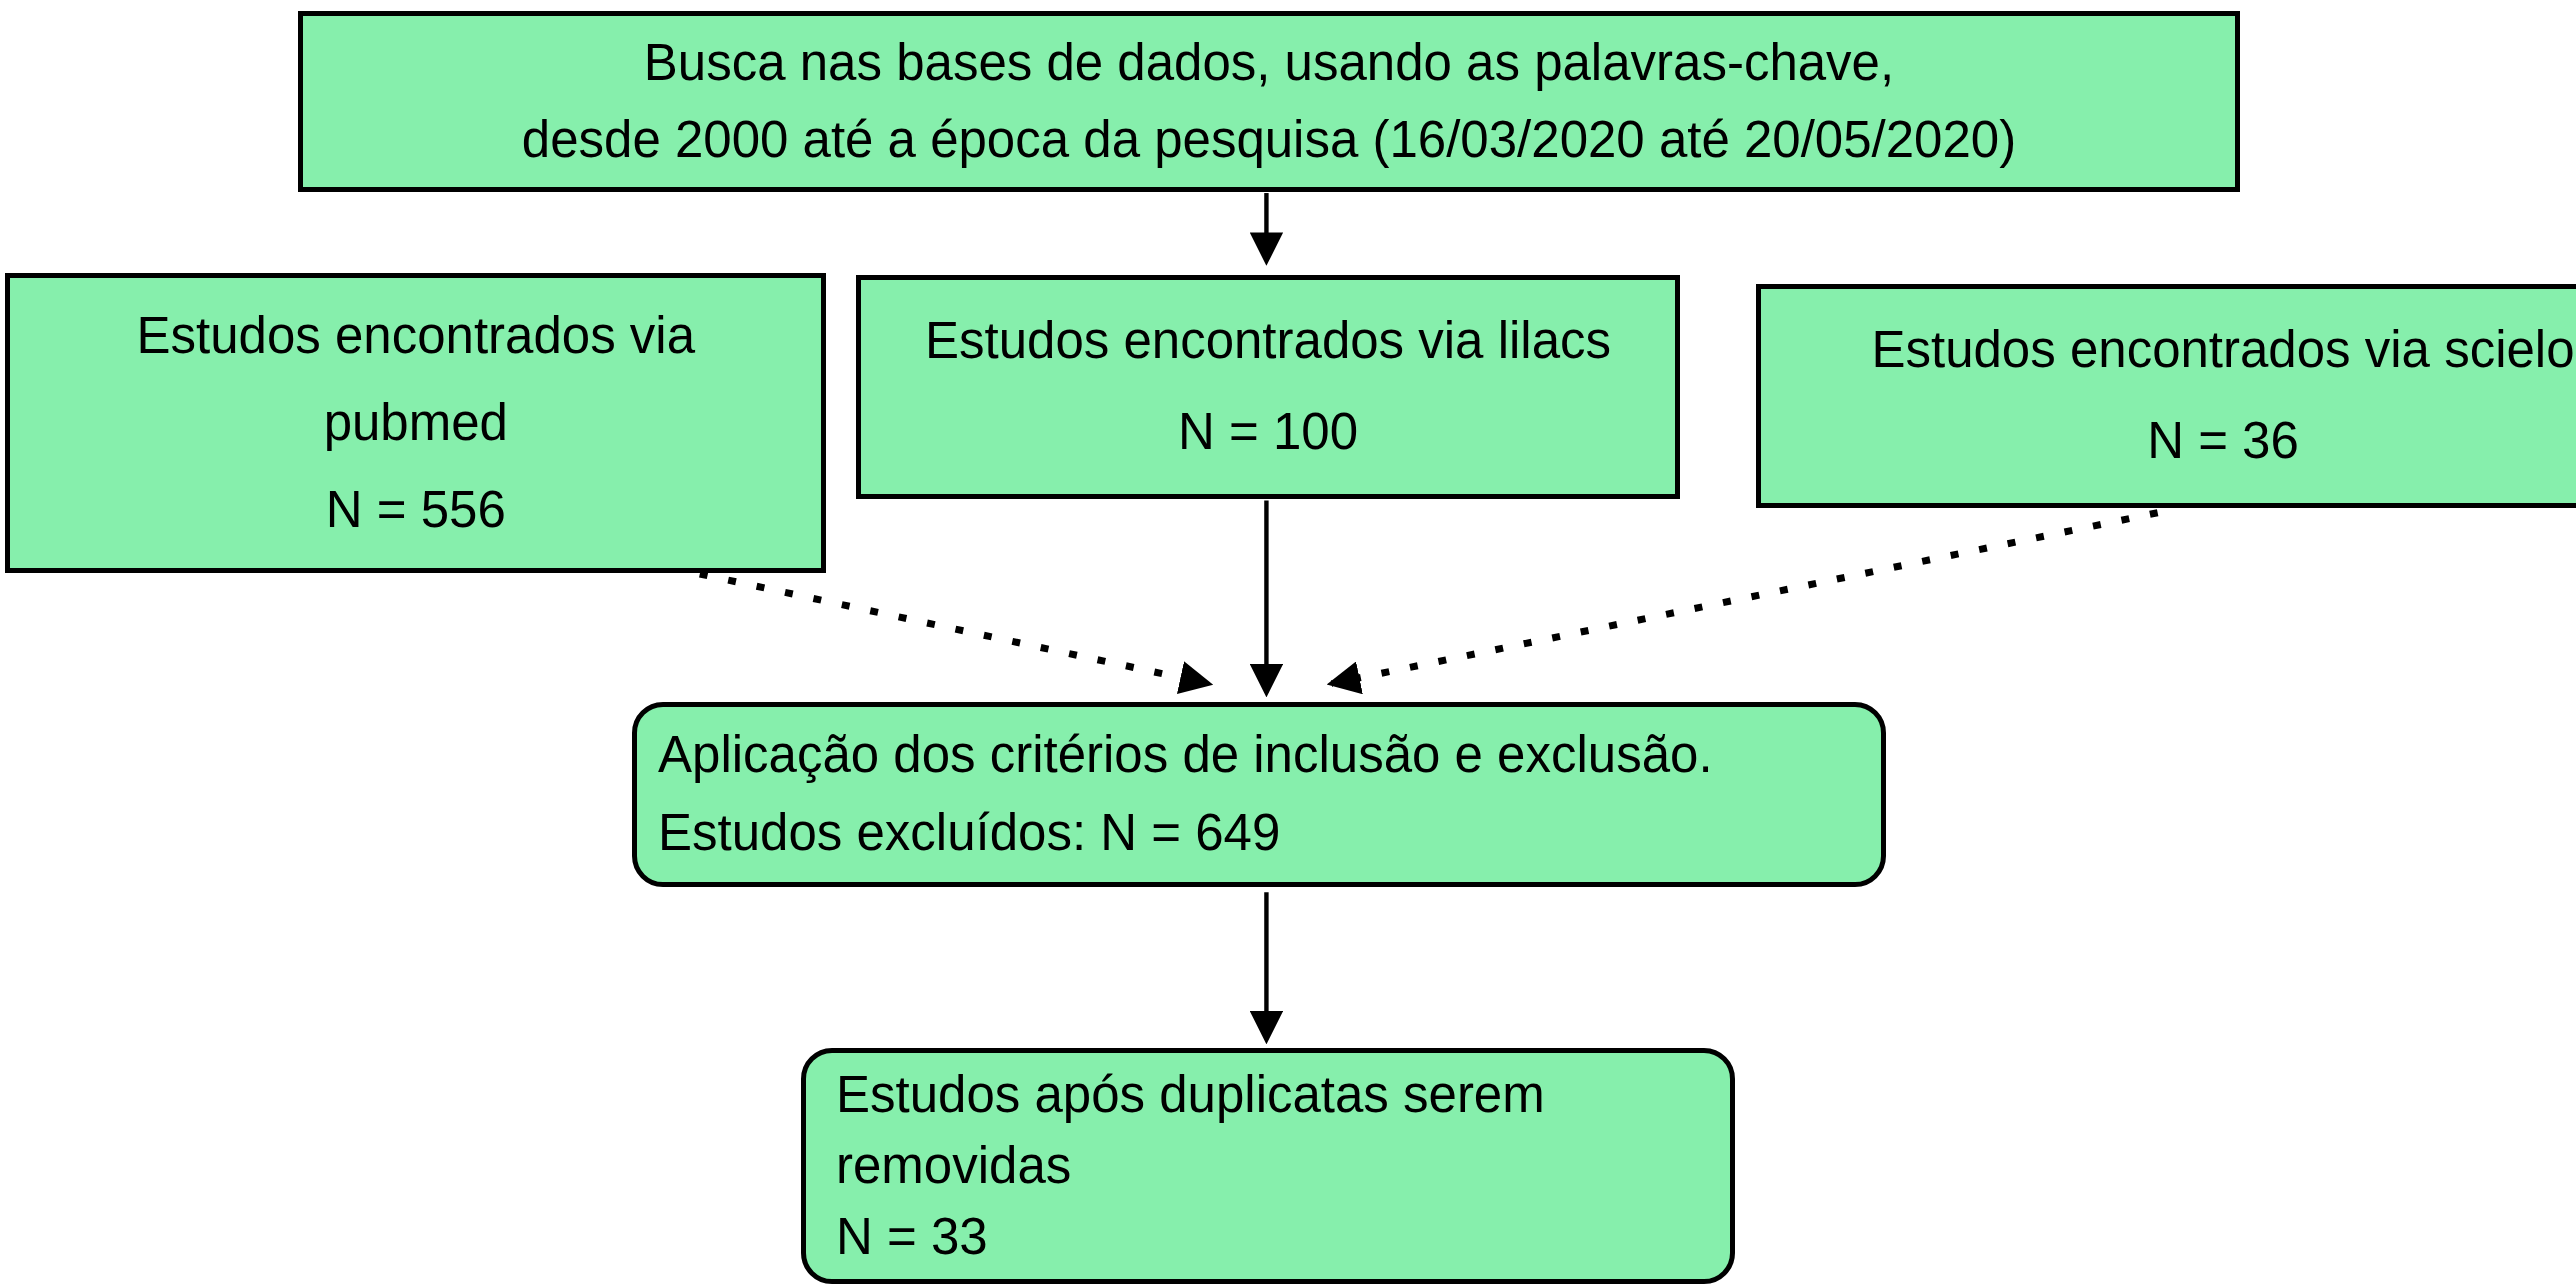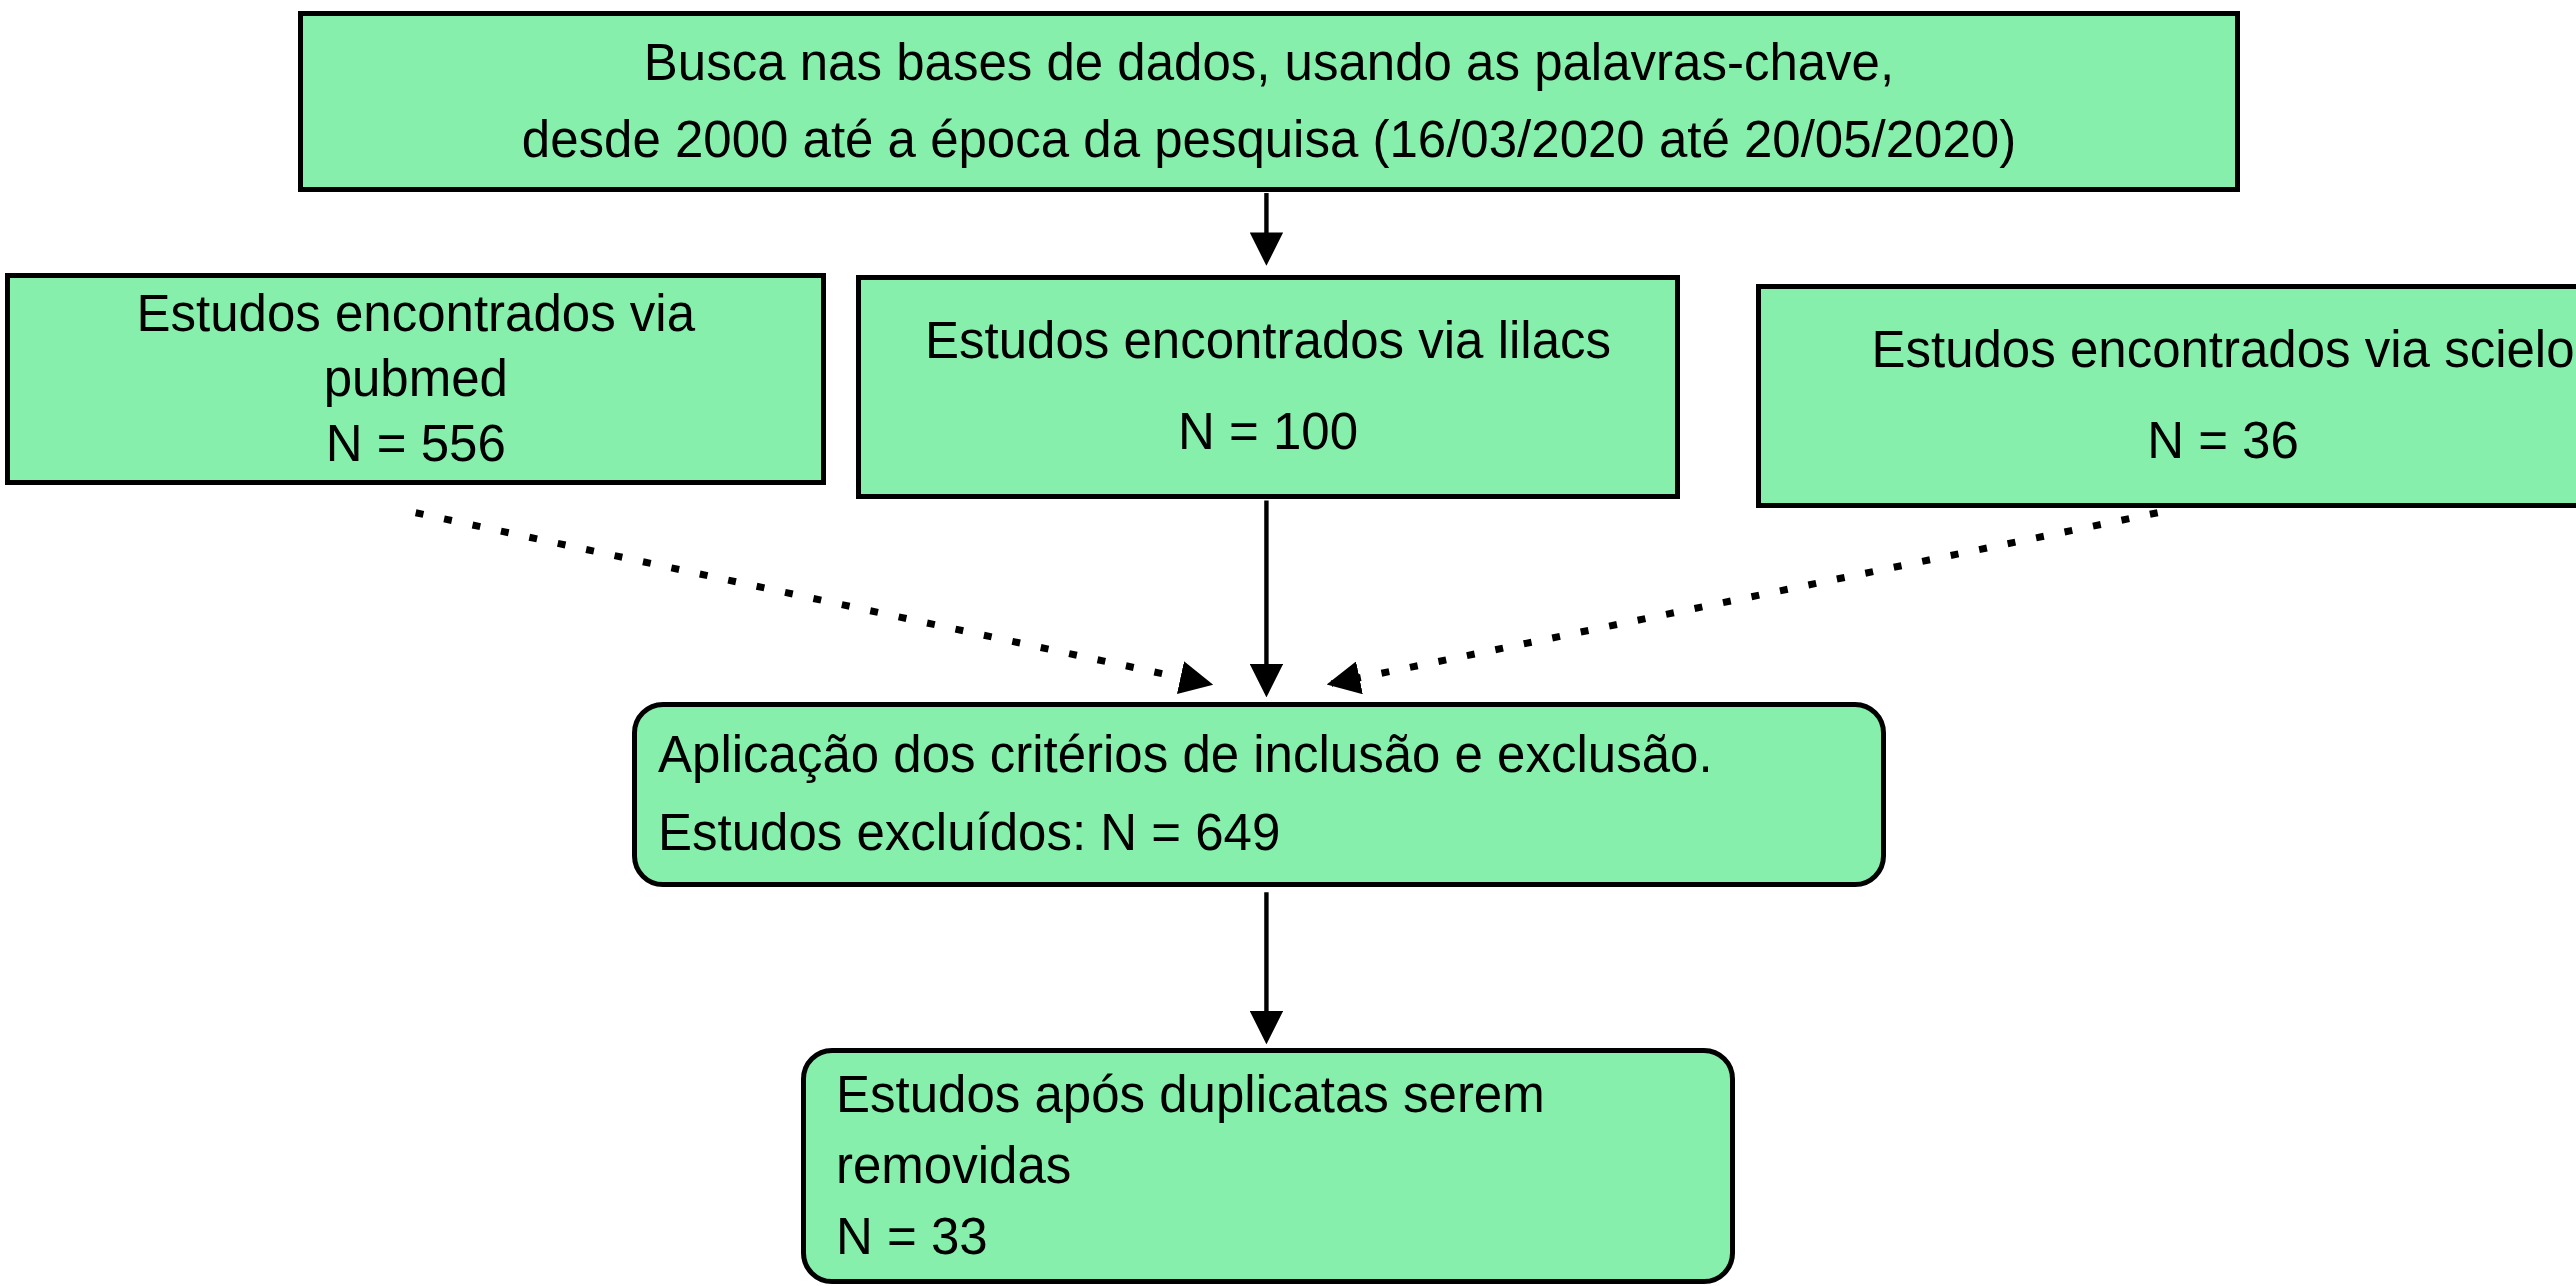--- a/index.html
+++ b/index.html
@@ -33,21 +33,21 @@
     text-align: center;
   }
   .node.leftalign {
     align-items: flex-start;
     text-align: left;
     border-radius: 31px;
   }
   .node .line { white-space: nowrap; }
 
   #n-search   { left: 298px;  top: 11.4px;   width: 1942px; height: 181px; }
-  #n-pubmed   { left: 5.3px;    top: 273px;  width: 821px;  height: 212px; }
+  #n-pubmed   { left: 5.3px;    top: 273px;  width: 821px;  height: 300px; }
   #n-lilacs   { left: 856px;  top: 275px;  width: 824px;  height: 224px; }
   #n-scielo   { left: 1756px; top: 284px;  width: 934px;  height: 224px; }
   #n-criteria { left: 632px;  top: 702px;  width: 1254px; height: 185px; padding-left: 21px; }
   #n-dedup    { left: 801px;  top: 1048px; width: 934px; height: 236px; padding-left: 30px; }
 
   .connectors {
     position: absolute;
     left: 0; top: 0;
     width: 2576px;
     height: 1287px;

